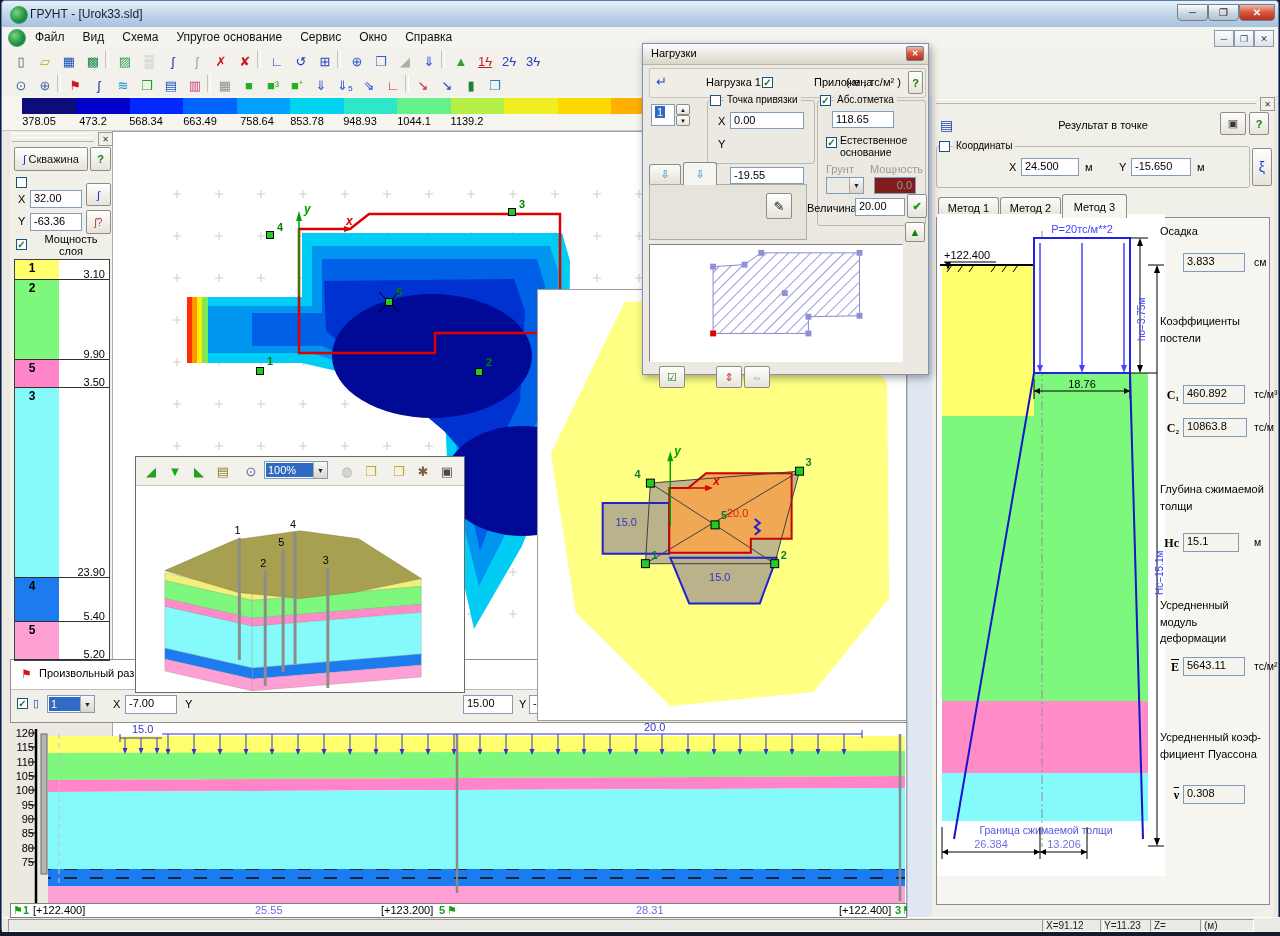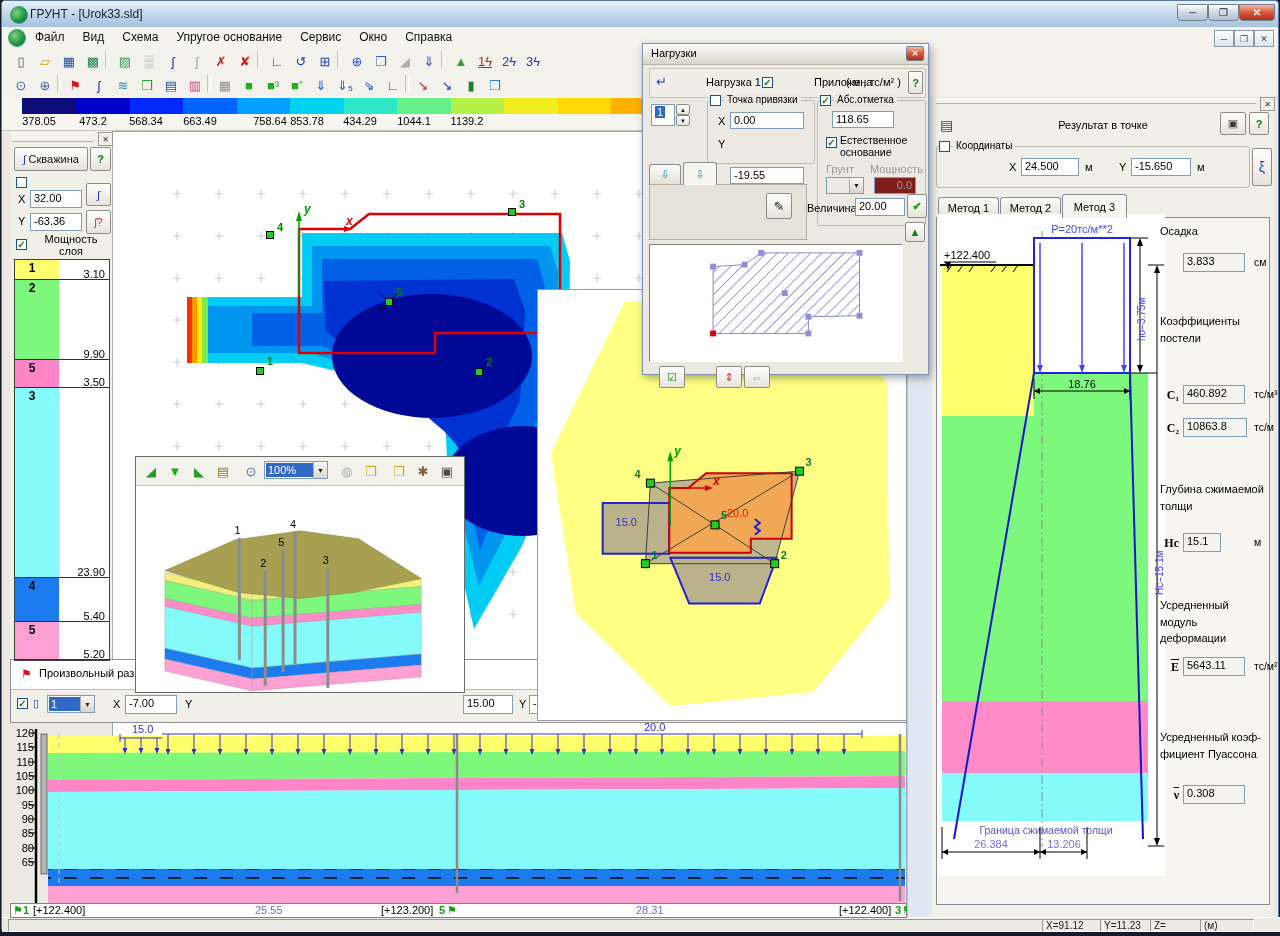--- a/index.html
+++ b/index.html
@@ -179,23 +179,23 @@
         <div class="cseg" style="left: 770px; background: rgb(242, 32, 0);"></div>
         <div class="cseg" style="left: 823px; background: rgb(208, 0, 0);"></div>
         <div class="cseg" style="left: 876px; background: rgb(176, 0, 0);"></div>
       </div>
     <div>
 
     <div class="clab" style="left: 37px;">378.05</div>
         <div class="clab" style="left: 91px;">473.2</div>
         <div class="clab" style="left: 144px; text-align: center;">568.34</div>
         <div class="clab" style="left: 198px;">663.49</div>
-        <div class="clab" style="left: 268px;">758.64</div>
+        <div class="clab" style="left: 255px;">758.64</div>
         <div class="clab" style="left: 305px;">853.78</div>
-        <div class="clab" style="left: 358px;">434.29</div>
+        <div class="clab" style="left: 358px;">948.93</div>
         <div class="clab" style="left: 412px;">1044.1</div>
         <div class="clab" style="left: 465px;">1139.2</div>
       </div>
   </div>
 
   <div class="canvas"></div>
 
   <svg class="abs" style="left:112px;top:130px;z-index:2;" width="793" height="600" viewBox="0 0 793 600">
     <defs>
       <pattern id="plus" width="42" height="42" patternUnits="userSpaceOnUse">
@@ -367,21 +367,21 @@
 
   <div class="elev" style="top: 6px;">120</div>
       <div class="elev" style="top: 20px;">115</div>
       <div class="elev" style="top: 35px;">110</div>
       <div class="elev" style="top: 49px;">105</div>
       <div class="elev" style="top: 63px;">100</div>
       <div class="elev" style="top: 78px;">95</div>
       <div class="elev" style="top: 92px;">90</div>
       <div class="elev" style="top: 106px;">85</div>
       <div class="elev" style="top: 121px;">80</div>
-      <div class="elev" style="top: 135px;">65</div>
+      <div class="elev" style="top: 135px;">75</div>
     </div>
 
   <div class="abs" style="left:8px;top:902px;width:897px;height:15px;background:#fff;border:1px solid #808080;box-sizing:border-box;z-index:4;font-size:11px;">
     <span class="lbl" style="left:2px;top:0;color:#10a010;">⚑</span>
     <span class="lbl" style="left:12px;top:0;color:#10a010;font-weight:bold;">1</span>
     <span class="lbl" style="left:22px;top:0;">[+122.400]</span>
     <span class="lbl" style="left:244px;top:0;color:#6a6ae0;">25.55</span>
     <span class="lbl" style="left:370px;top:0;">[+123.200]</span>
     <span class="lbl" style="left:428px;top:0;color:#10a010;font-weight:bold;">5</span>
     <span class="lbl" style="left:436px;top:0;color:#10a010;">⚑</span>
@@ -679,21 +679,21 @@
             <span class="ressym" style="text-decoration: none;">C₂</span>
             <div class="field" style="left:25px;top:0;width:64px;height:19px;background:#f4f3ee;">10863.8</div>
             <span class="resunit">тс/м</span>
           </div>
         </div>
 
         <div>
           <div class="reslbl" style="top: 268px;">Глубина сжимаемой толщи</div>
           <div class="resrow" style="top: 320px;">
             <span class="ressym" style="text-decoration: none;">Hс</span>
-            <div class="field" style="left:25px;top:0;width:38px;height:19px;background:#f4f3ee;">15.1</div>
+            <div class="field" style="left:25px;top:0;width:56px;height:19px;background:#f4f3ee;">15.1</div>
             <span class="resunit">м</span>
           </div>
         </div>
 
         <div>
           <div class="reslbl" style="top: 384px;">Усредненный модуль деформации</div>
           <div class="resrow" style="top: 444px;">
             <span class="ressym" style="text-decoration: overline;">E</span>
             <div class="field" style="left:25px;top:0;width:62px;height:19px;background:#f4f3ee;">5643.11</div>
             <span class="resunit">тс/м²</span>

